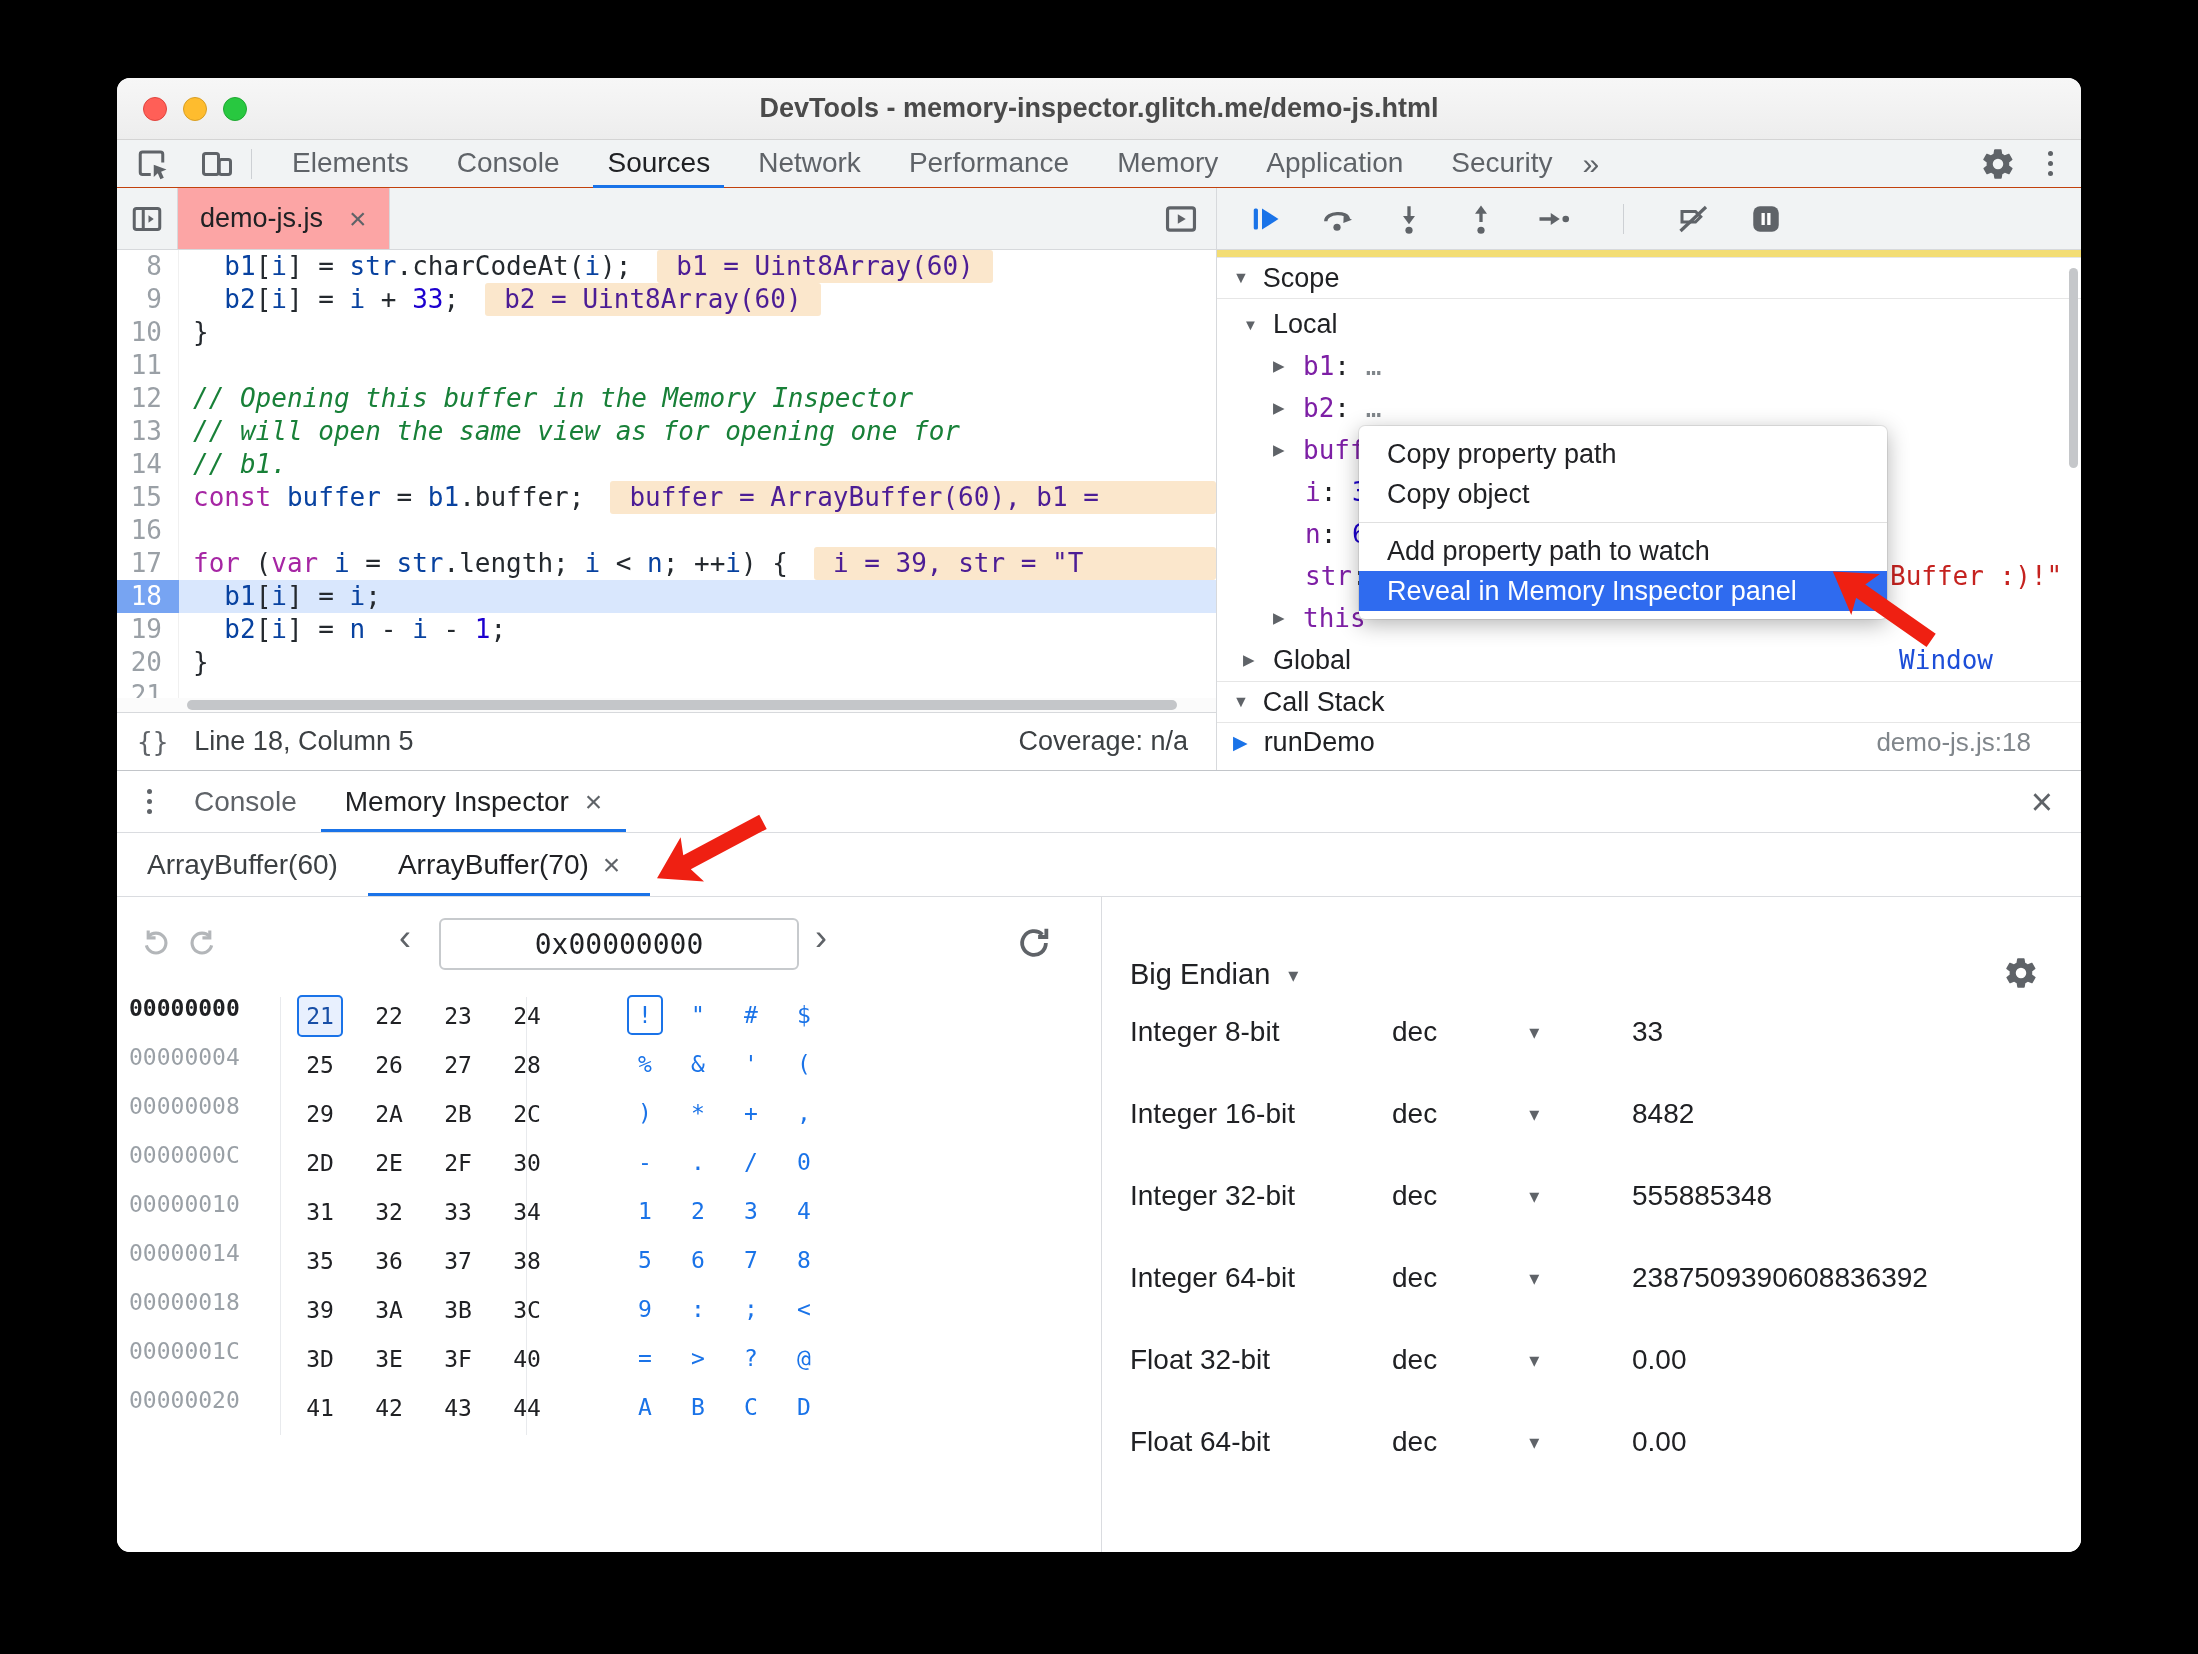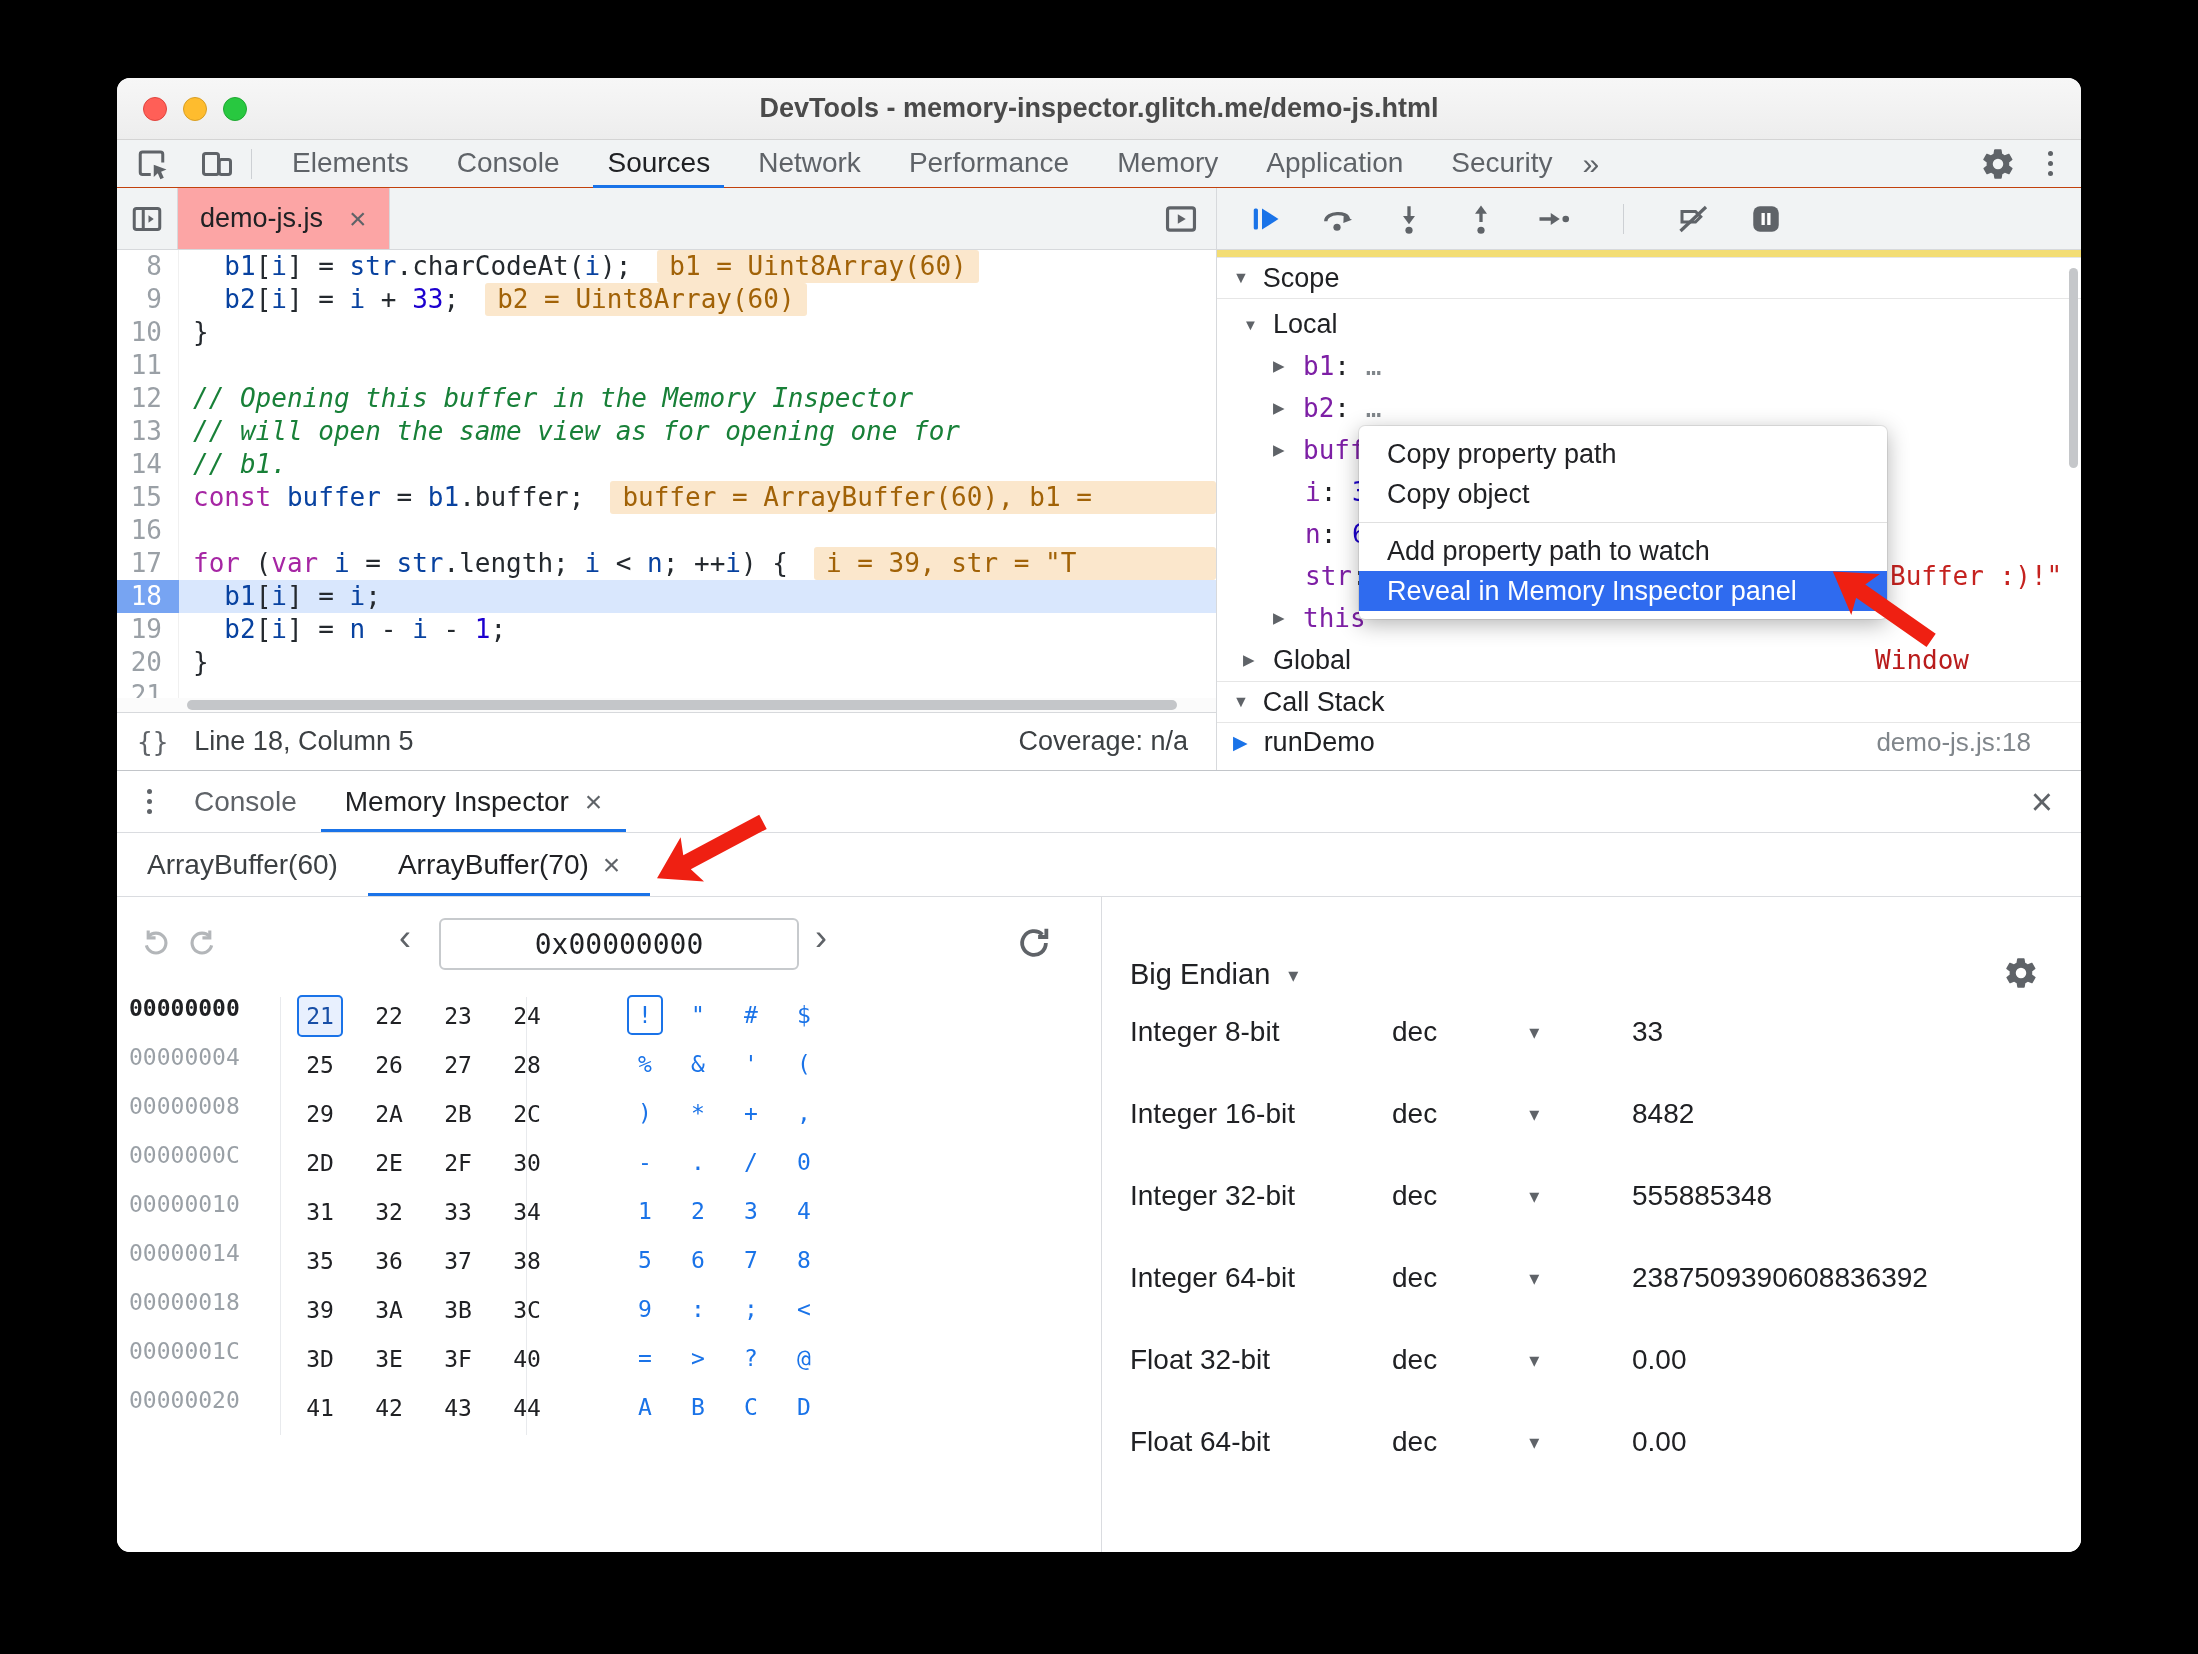--- a/index.html
+++ b/index.html
@@ -59,21 +59,21 @@
     background: #fff; border-right: 1px solid #f0f0f0; }
   .lbody { flex: 1; min-width: 0; overflow: hidden; display: flex; }
   .lc { padding-left: 14px; white-space: pre; }
   .cl.cur .lbody { background: #d9e7fd; }
   .cl.cur .ln { background: #77a4f2; color: #fff; border-right-color: #77a4f2; }
   .tk-pl { color: #24292e; }
   .tk-v { color: #0842a0; }
   .tk-kw { color: #a626a4; }
   .tk-num { color: #1c00cf; }
   .tk-cmt { color: #188038; font-style: italic; }
-  .ann { margin-left: 26px; background: #fbe7cc; color: #a16207; padding: 0 12px;
+  .ann { margin-left: 26px; background: #fbe7cc; color: #4c1d95; padding: 0 19px;
     border-radius: 3px; white-space: pre; }
   .ann.cut { flex: 1 0 auto; }
 
   .hscroll { height: 14px; flex: 0 0 14px; position: relative; background: #fbfbfb; }
   .hthumb { position: absolute; left: 70px; width: 990px; top: 2px; height: 10px;
     background: #c4c6c9; border-radius: 5px; }
 
   .statusbar { flex: 1; display: flex; align-items: center; border-top: 1px solid #d7d9dc;
     padding: 0 28px 0 20px; gap: 26px; font-size: 27px; color: #3c4043; }
   .brackets { font-family: "DejaVu Sans Mono", monospace; color: #5f6368; font-size: 26px; }
@@ -92,22 +92,22 @@
     font-size: 26px; position: relative; padding-left: 56px; color: #202124; white-space: pre; }
   .sv .tri { width: 30px; flex: 0 0 30px; font-size: 15px; color: #5f6368;
     font-family: "Liberation Sans", sans-serif; }
   .sv.prim { padding-left: 88px; }
   .sv.sec { padding-left: 26px; font-family: "Liberation Sans", sans-serif; font-size: 27px; }
   .svn { color: #7d1fa5; }
   .svv.dots { color: #80868b; }
   .svv.num { color: #1c00cf; }
   .svv.obj { color: #5f6368; }
   .svtail { position: absolute; left: 673px; color: #c5221f; }
-  .gval { margin-left: auto; margin-right: 112px; font-family: "DejaVu Sans Mono", monospace;
-    font-size: 26px; color: #b91c1c; }
+  .gval { margin-left: auto; margin-right: 88px; font-family: "DejaVu Sans Mono", monospace;
+    font-size: 26px; color: #1d4ed8; }
   .cs-row { height: 38px; display: flex; align-items: center; padding: 0 50px 0 16px;
     font-size: 27px; color: #202124; }
   .cs-marker { color: #1a73e8; font-size: 19px; margin-right: 16px; }
   .cs-loc { margin-left: auto; color: #80868b; font-size: 26px; }
   .sb-thumb { position: absolute; right: 3px; top: 80px; width: 9px; height: 200px;
     background: #c5c7ca; border-radius: 5px; }
 
   
   .ctx-menu { position: absolute; left: 142px; top: 238px; width: 528px; background: #fff;
     border-radius: 6px; padding: 8px 0; z-index: 40;

